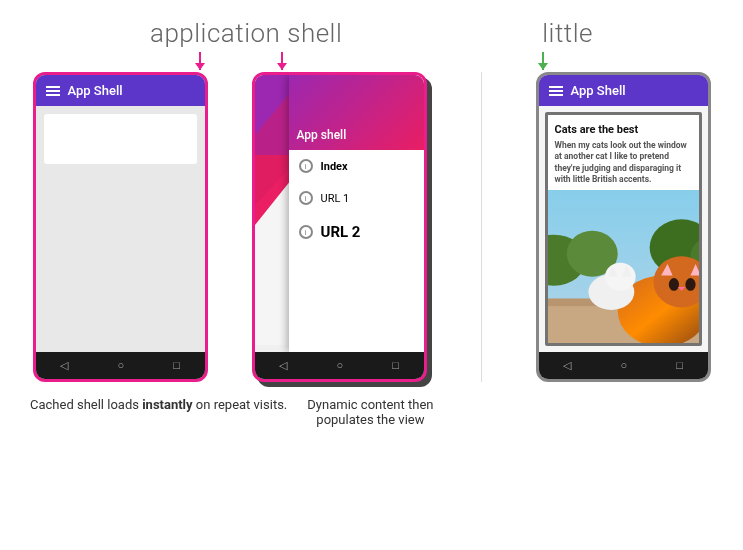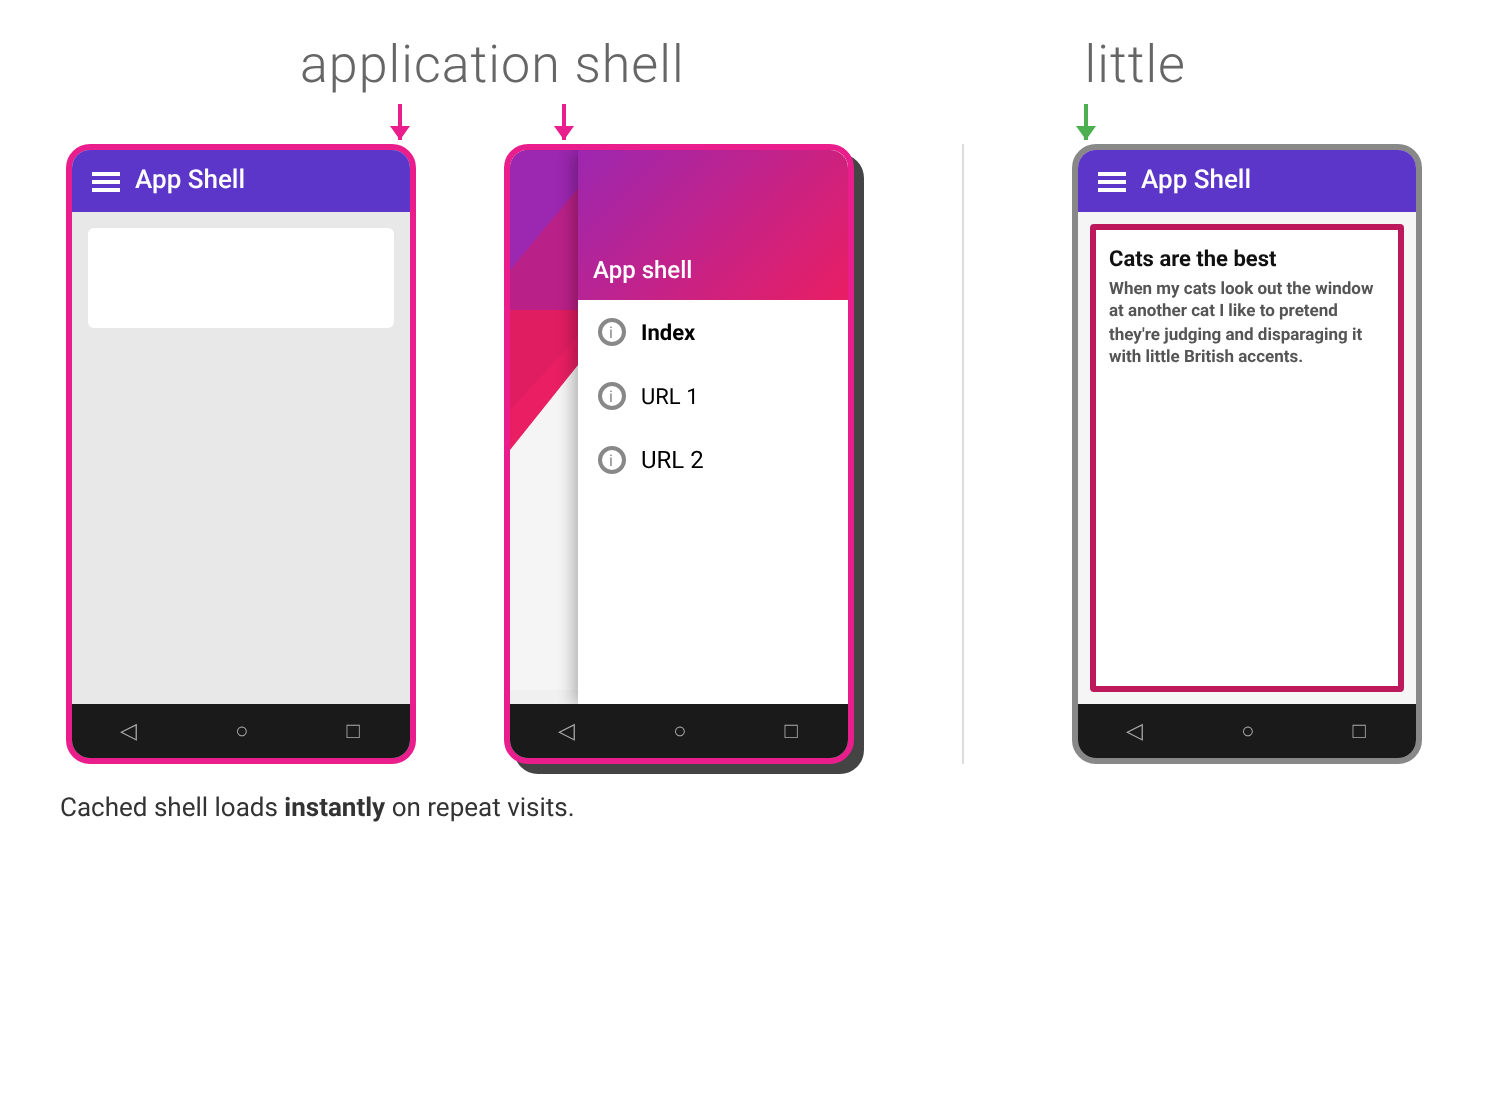--- a/index.html
+++ b/index.html
@@ -101,21 +101,21 @@
             <div style="display:flex;align-items:center;padding:9px 10px;gap:8px;">
               <div style="width:14px;height:14px;border:2px solid #888;border-radius:50%;display:flex;align-items:center;justify-content:center;font-size:8px;color:#888;flex-shrink:0;">i</div>
               <span style="font-size:11px;font-weight:700;">Index</span>
             </div>
             <div style="display:flex;align-items:center;padding:9px 10px;gap:8px;">
               <div style="width:14px;height:14px;border:2px solid #888;border-radius:50%;display:flex;align-items:center;justify-content:center;font-size:8px;color:#888;flex-shrink:0;">i</div>
               <span style="font-size:11px;">URL 1</span>
             </div>
             <div style="display:flex;align-items:center;padding:9px 10px;gap:8px;">
               <div style="width:14px;height:14px;border:2px solid #888;border-radius:50%;display:flex;align-items:center;justify-content:center;font-size:8px;color:#888;flex-shrink:0;">i</div>
-              <span style="font-size:12px;">URL 2</span>
+              <span style="font-size:15px;font-weight:bold;">URL 2</span>
             </div>
           </div>
         </div>
 
         <div style="background:#1a1a1a; padding:7px 0; display:flex; justify-content:space-around;">
           <span style="color:#aaa;font-size:11px;">◁</span>
           <span style="color:#aaa;font-size:11px;">○</span>
           <span style="color:#aaa;font-size:11px;">□</span>
         </div>
       </div>
@@ -129,21 +129,21 @@
         <div style="display:flex;flex-direction:column;gap:2px;">
           <span style="display:block;width:14px;height:2px;background:white;"></span>
           <span style="display:block;width:14px;height:2px;background:white;"></span>
           <span style="display:block;width:14px;height:2px;background:white;"></span>
         </div>
         <span style="color:white;font-size:13px;font-weight:500;">App Shell</span>
       </div>
 
       <div style="flex:1; background:#f5f5f5; padding:6px; display:flex; flex-direction:column;">
 
-        <div style="background:white; border:3px solid #be185d; border-radius:2px; flex:1; overflow:hidden; display:flex; ">
+        <div style="background:white; border:3px solid #737373; border-radius:2px; flex:1; overflow:hidden; display:flex; flex-direction:column;">
           <div style="padding:8px 7px 4px 7px;">
             <div style="font-size:11px; font-weight:700; margin-bottom:4px; color:#111;">Cats are the best</div>
             <div style="font-size:8.5px; color:#555; line-height:1.35;font-weight:bold;">When my cats look out the window at another cat I like to pretend they're judging and disparaging it with little British accents.</div>
           </div>
 
           <div style="flex:1; position:relative; overflow:hidden; min-height:80px;">
             
             <svg width="100%" height="100%" viewBox="0 0 169 120" preserveAspectRatio="xMidYMid slice" xmlns="http://www.w3.org/2000/svg">
 
               <defs>
@@ -201,15 +201,19 @@
         <span style="color:#aaa;font-size:11px;">□</span>
       </div>
     </div>
 
   </div>
 
   <div style="display:flex; width:100%; justify-content:flex-start; padding:10px 20px 0 20px; align-items:flex-start; gap:20px; margin-top:5px;">
     <div style="font-size:13px; color:#333; text-align:center; max-width:320px;">
       <span>Cached shell loads </span><strong>instantly</strong><span> on repeat visits.</span>
     </div>
+    <div style="font-size:13px; color:#333; text-align:center; max-width:200px;">
+      <span>Dynamic content then</span><br>
+      <span>populates the view</span>
+    </div>
   </div>
 
 </div>
 
 </body></html>

